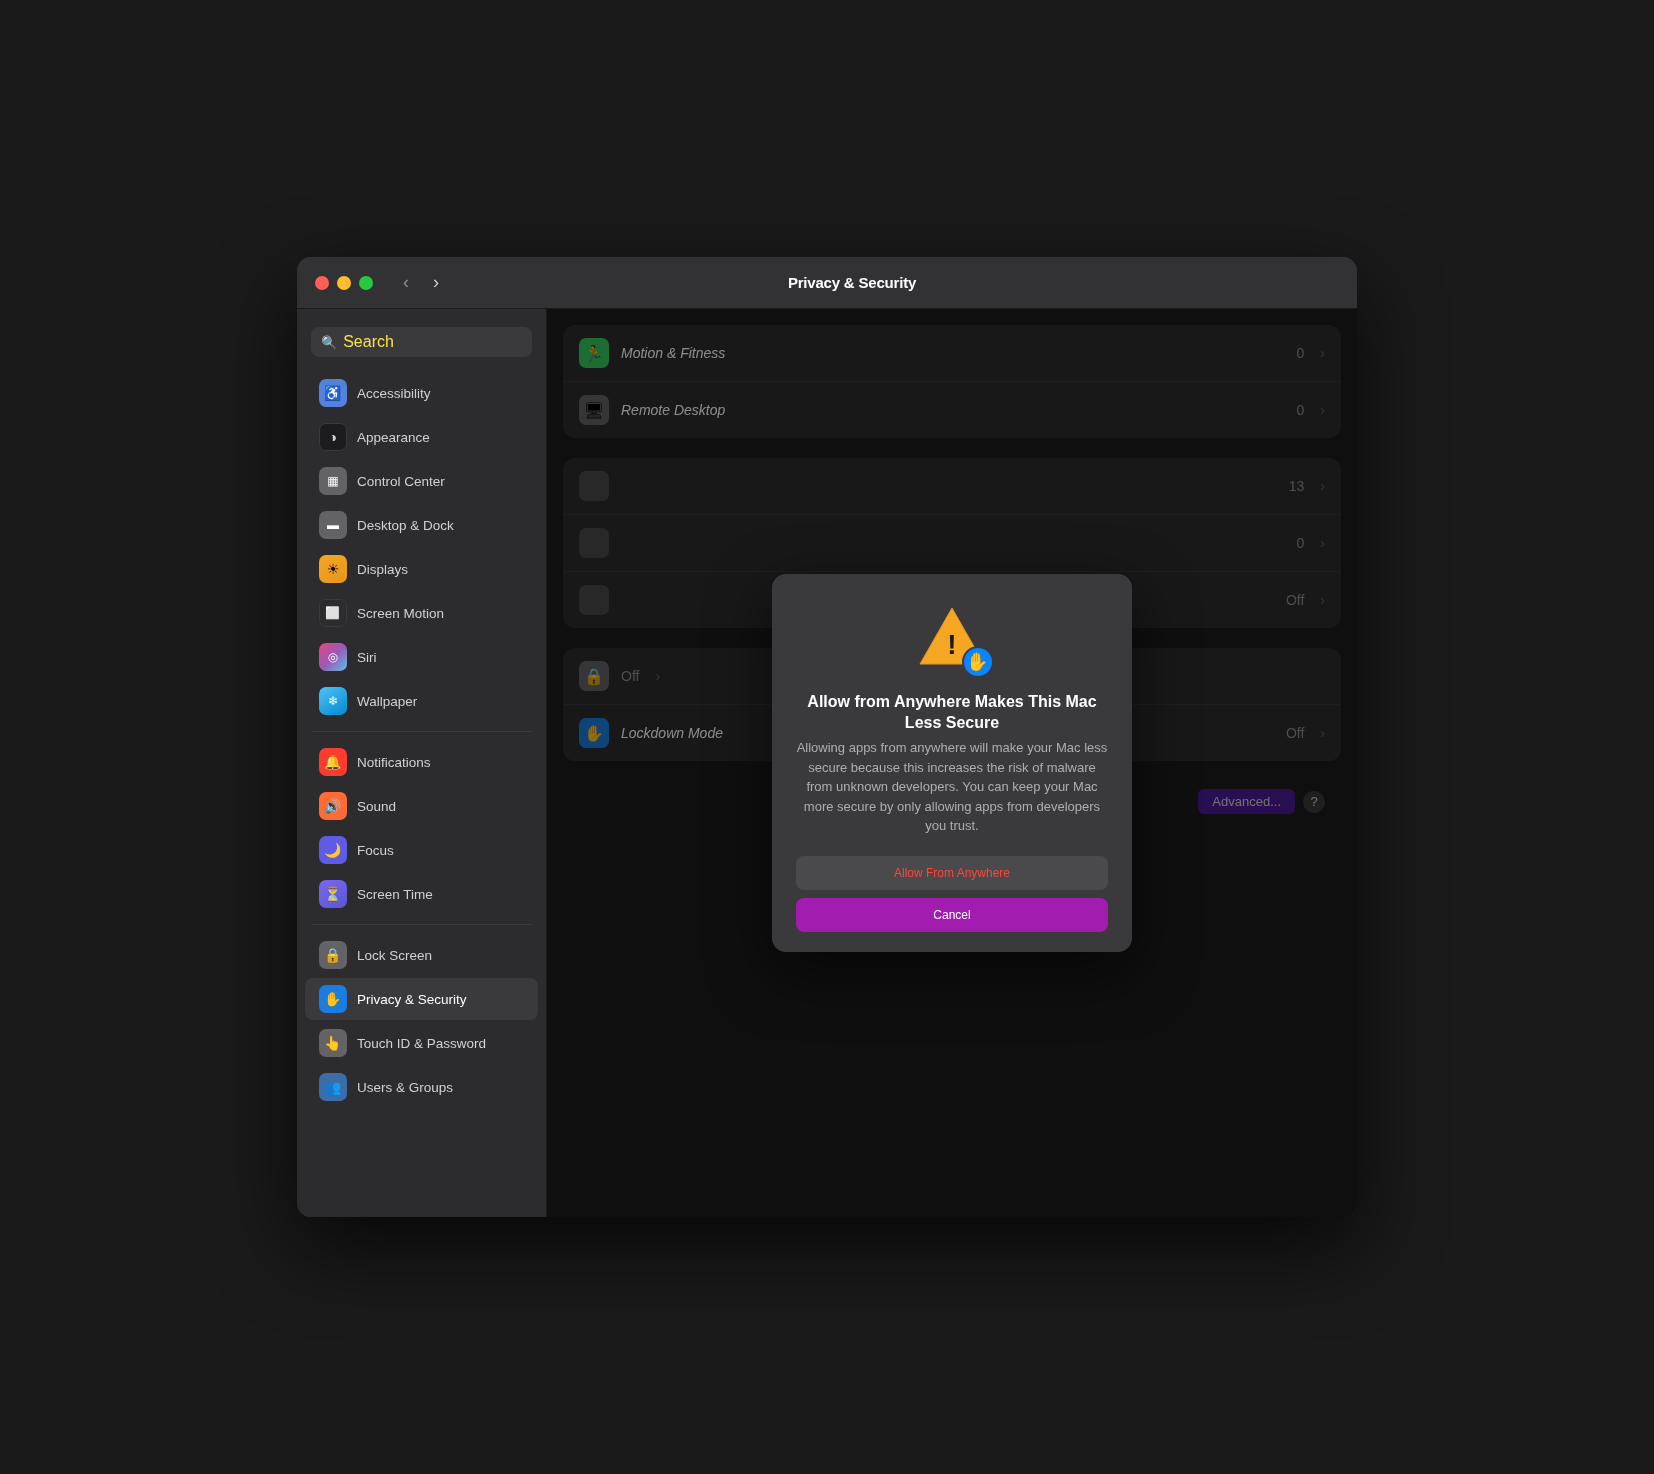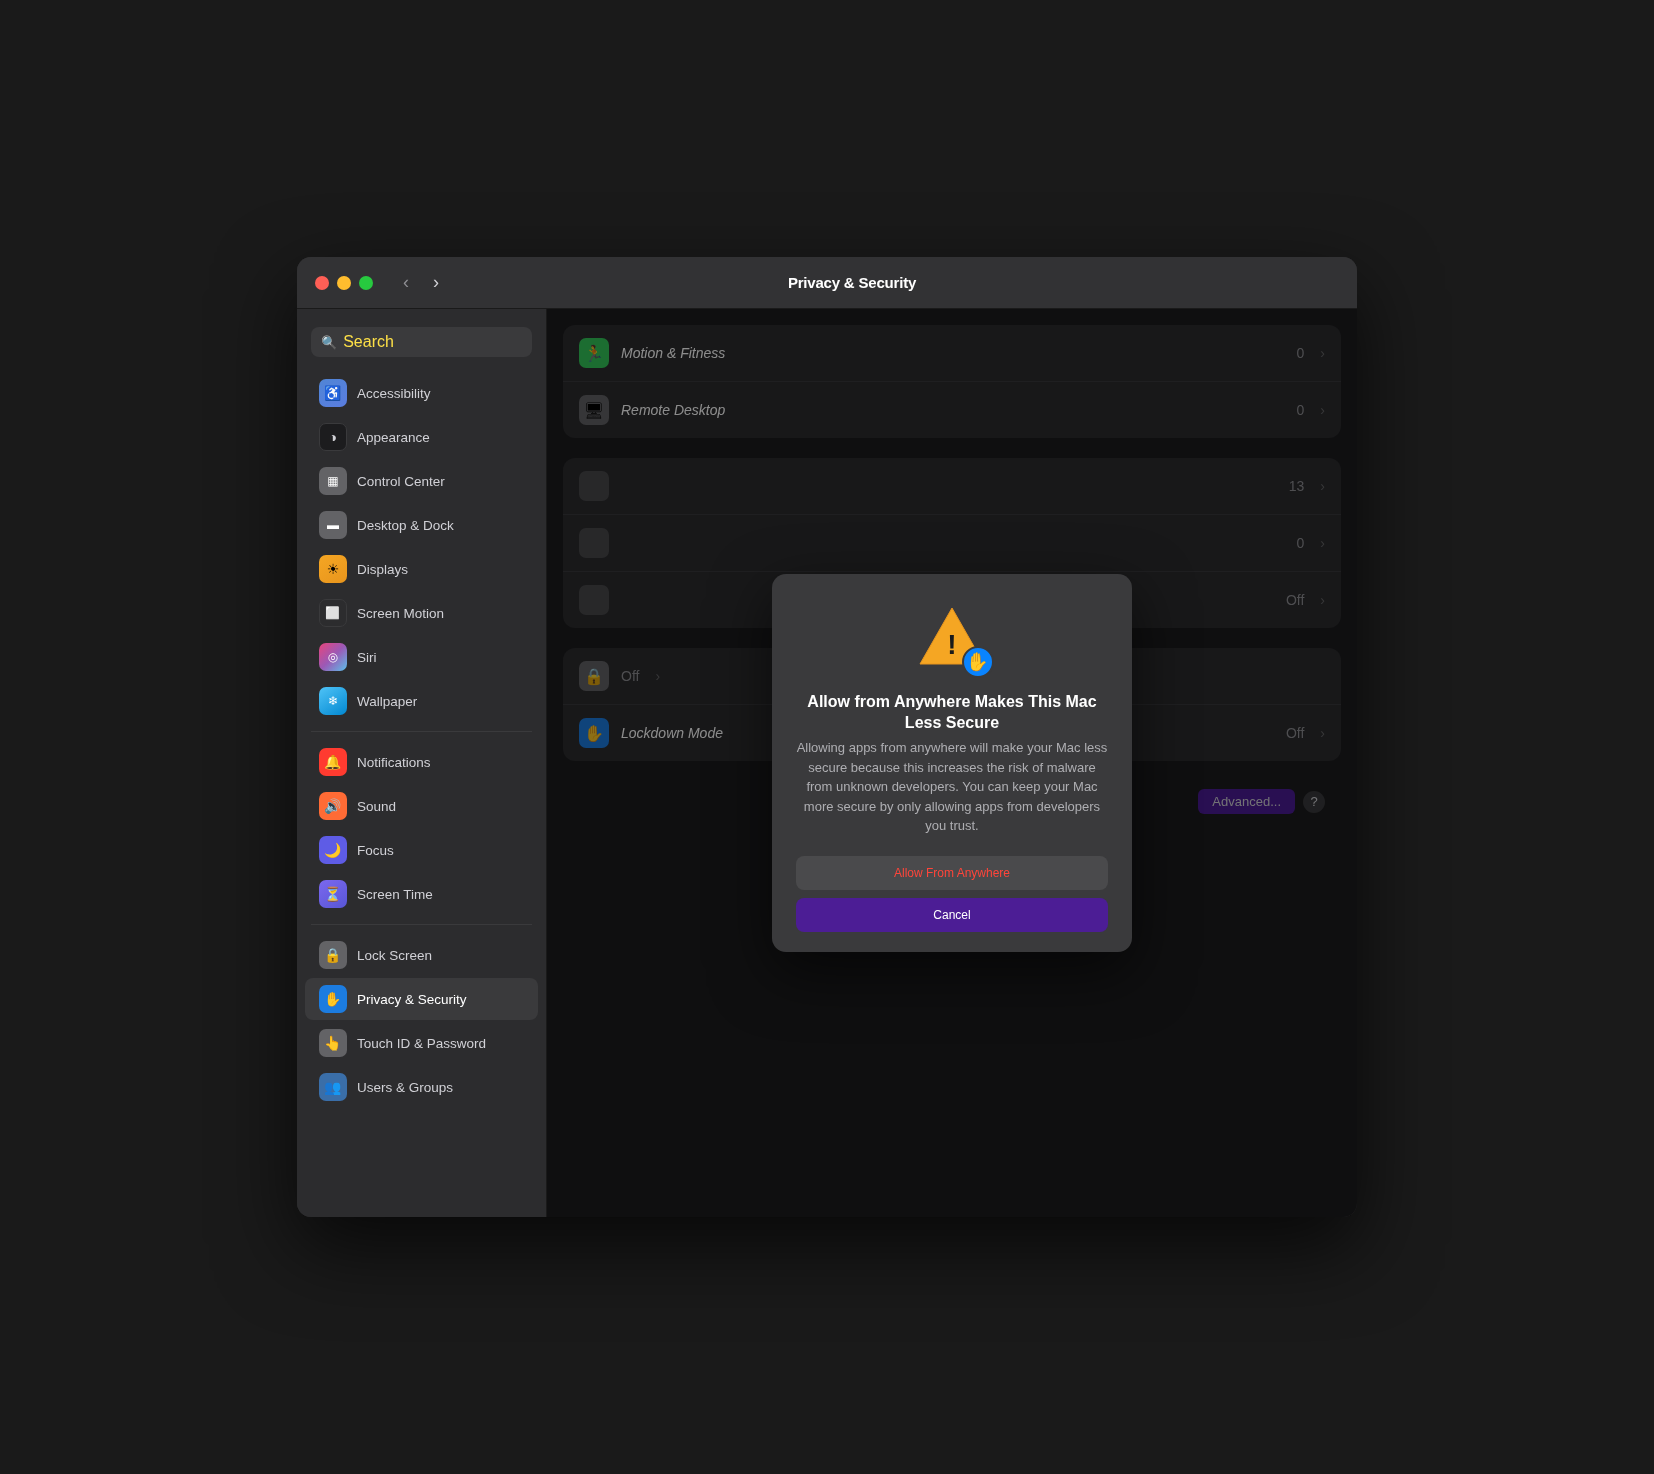--- a/index.html
+++ b/index.html
@@ -285,21 +285,21 @@
       font-size: 12px;
       font-weight: 500;
       cursor: pointer;
       margin-bottom: 8px;
     }
     .modal-btn-danger {
       background: #4a4a4c;
       color: #ff453a;
     }
     .modal-btn-cancel {
-      background: #4c1d95;
+      background: #a21caf;
       color: #ffffff;
     }
     .modal-btn:last-child { margin-bottom: 0; }
 
     
     .icon-accessibility { background: linear-gradient(145deg, #5085d5, #5a7de0); }
     .icon-appearance { background: #1c1c1e; border: 1px solid #3a3a3c; }
     .icon-control { background: #636366; }
     .icon-desktop { background: #636366; }
     .icon-screensaver { background: #2c2c2e; border: 1px solid #3a3a3c; }

